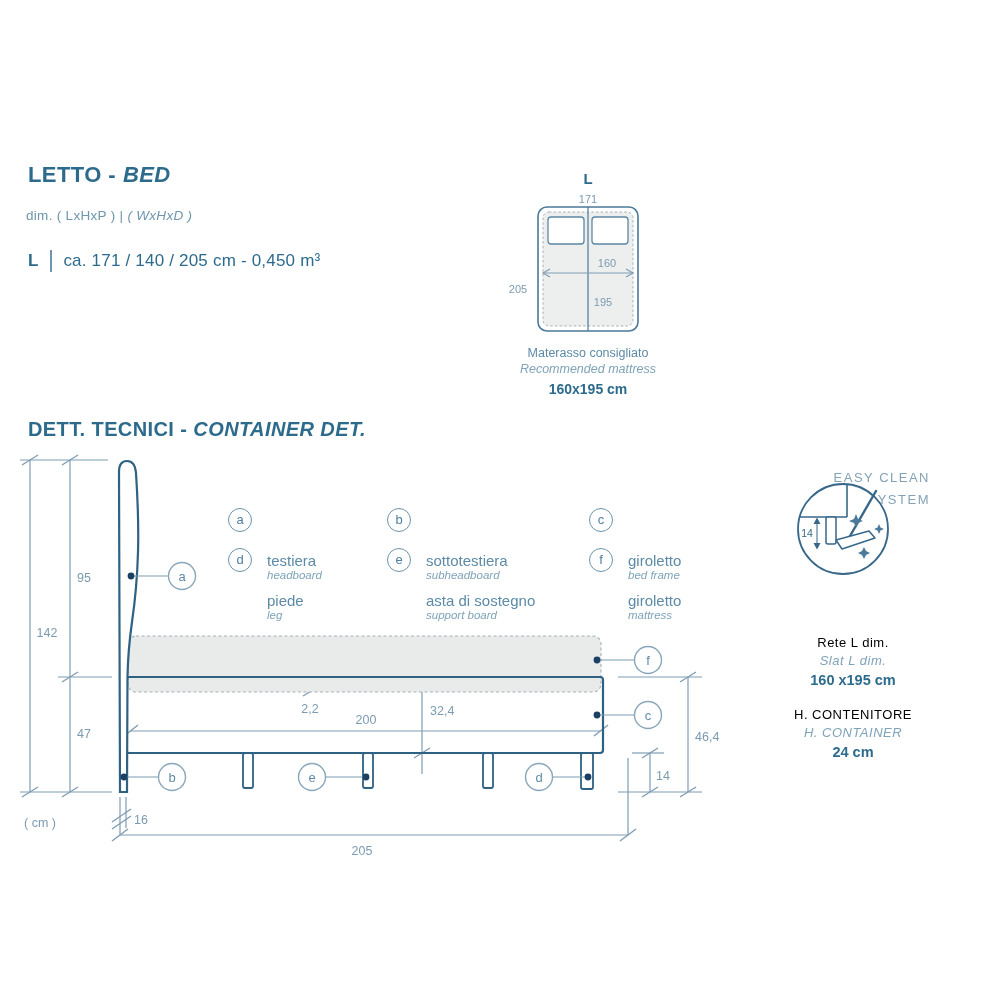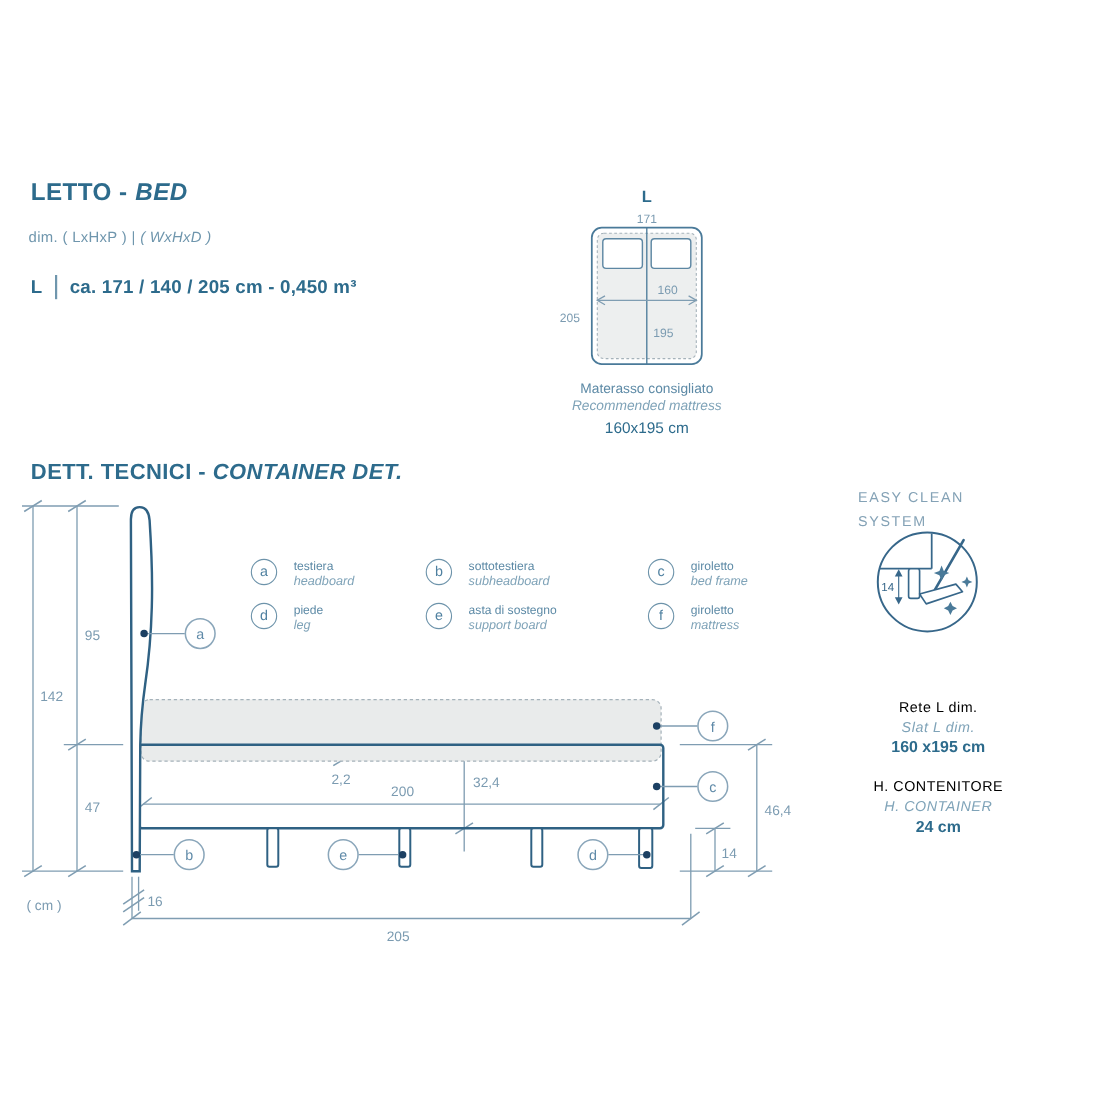--- a/index.html
+++ b/index.html
@@ -7,37 +7,37 @@
           font-family:"Liberation Sans", sans-serif;padding-left:32px;}
   .abs{position:absolute;}
   
   .h1{font-size:22px;font-weight:bold;letter-spacing:.4px;color:#2d6b8c;white-space:nowrap;}
   .h1 .it{font-style:italic;margin-left:7px;}
   .dimline{font-size:13.5px;color:#6f96ad;letter-spacing:.3px;white-space:nowrap;}
   .dimline .it{font-style:italic;}
   .sizeline{display:flex;align-items:center;white-space:nowrap;color:#2d6b8c;font-size:17px;}
   .sizeline .lt{font-weight:bold;}
   .sizeline .bar{display:inline-block;width:2px;height:22px;background:#6f96ad;margin:0 11px 0 12px;}
-  .sizeline .val{font-weight:bold;letter-spacing:.2px;}
+  .sizeline .val{font-weight:normal;letter-spacing:.2px;}
   .h2{font-size:20px;font-weight:bold;letter-spacing:.4px;color:#2d6b8c;white-space:nowrap;}
   .h2 .it{font-style:italic;margin-left:6px;}
   
   .cap{width:200px;text-align:center;line-height:16px;}
   .cap .c1{font-size:12.5px;color:#5d8aa6;}
   .cap .c2{font-size:12.5px;color:#7fa3b8;font-style:italic;}
-  .cap .c3{font-size:14px;font-weight:normal;color:#2d6b8c;margin-top:4px;}
+  .cap .c3{font-size:14px;font-weight:bold;color:#2d6b8c;margin-top:4px;}
   
   .lgi{display:flex;align-items:flex-start;}
   .lgc{flex:0 0 auto;width:22px;height:22px;border:1.4px solid #6d93aa;border-radius:50%;
        color:#4f80a0;font-size:13px;line-height:21px;text-align:center;}
   .lgt{margin-left:15px;line-height:14px;padding-top:0px;}
-  .lgt .li{font-size:11px;color:#5d8aa6;display:block;}
+  .lgt .li{font-size:15px;color:#5d8aa6;display:block;margin-top:46px;}
   .lgt .le{font-size:11.5px;color:#7fa3b8;font-style:italic;display:block;}
   
-  .ec-title{width:150px;text-align:left;font-size:13px;letter-spacing:1.5px;color:#84a2b6;line-height:22px;}
+  .ec-title{width:150px;text-align:right;font-size:13px;letter-spacing:1.5px;color:#84a2b6;line-height:22px;margin-top:26px;}
   .rinfo{width:170px;text-align:center;}
   .rinfo .r1{font-size:13px;color:#000000;letter-spacing:.5px;line-height:18px;}
   .rinfo .r2{font-size:13px;color:#7fa3b8;font-style:italic;letter-spacing:.5px;line-height:18px;}
   .rinfo .r3{font-size:14.5px;font-weight:bold;color:#2d6b8c;line-height:20px;}
   .rinfo .gap{height:16px;}
   
   .ln{stroke:#2f6183;stroke-width:2.2;fill:none;}
   .lnw{stroke:#2f6183;stroke-width:1.8;fill:#fff;}
   .dm{stroke:#7f9db2;stroke-width:1.2;fill:none;}
   .tk{stroke:#7f9db2;stroke-width:1.4;fill:none;}

